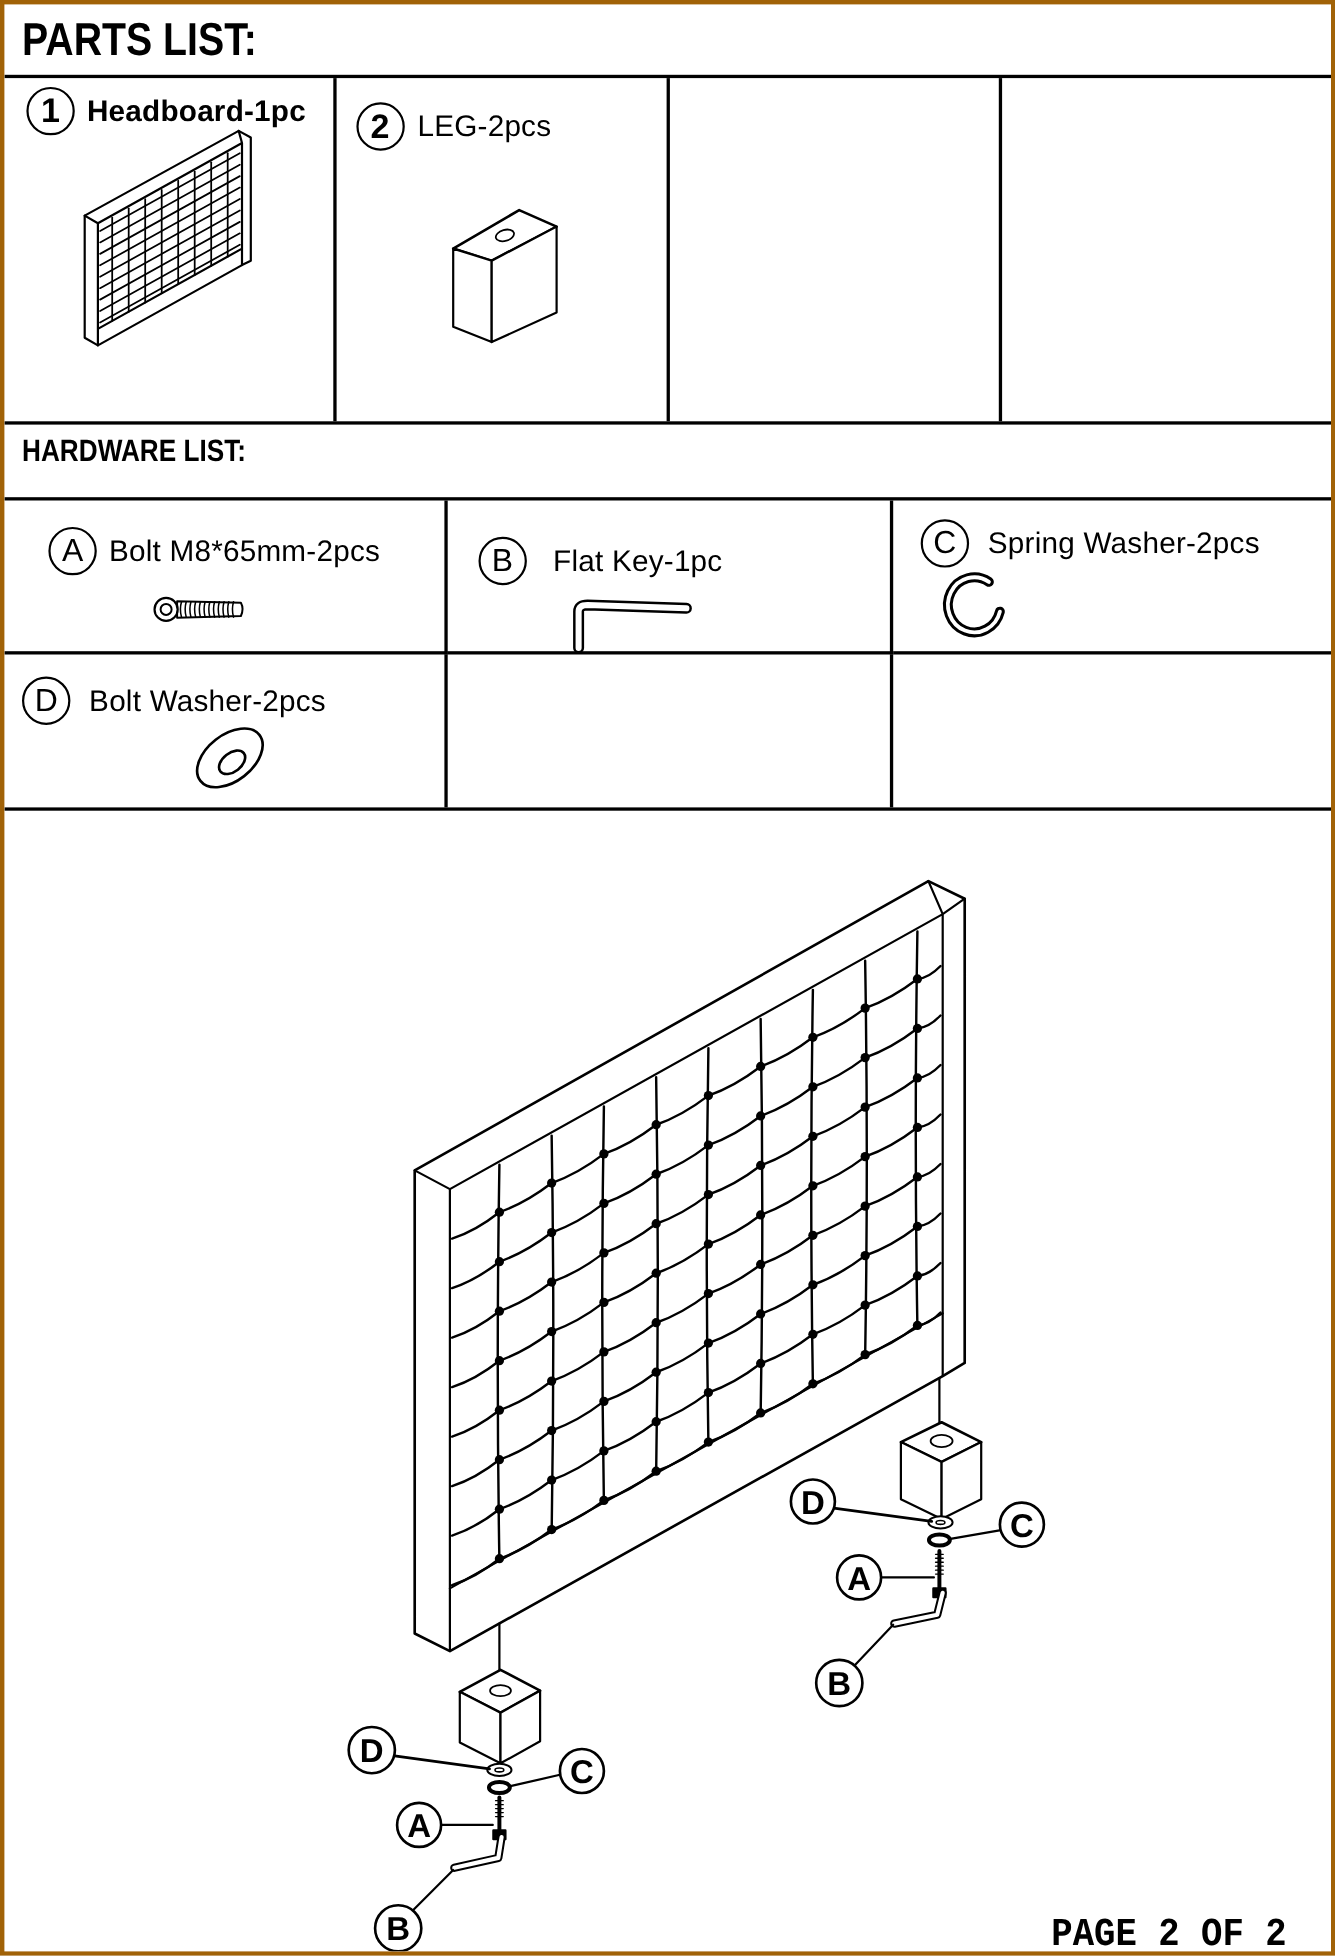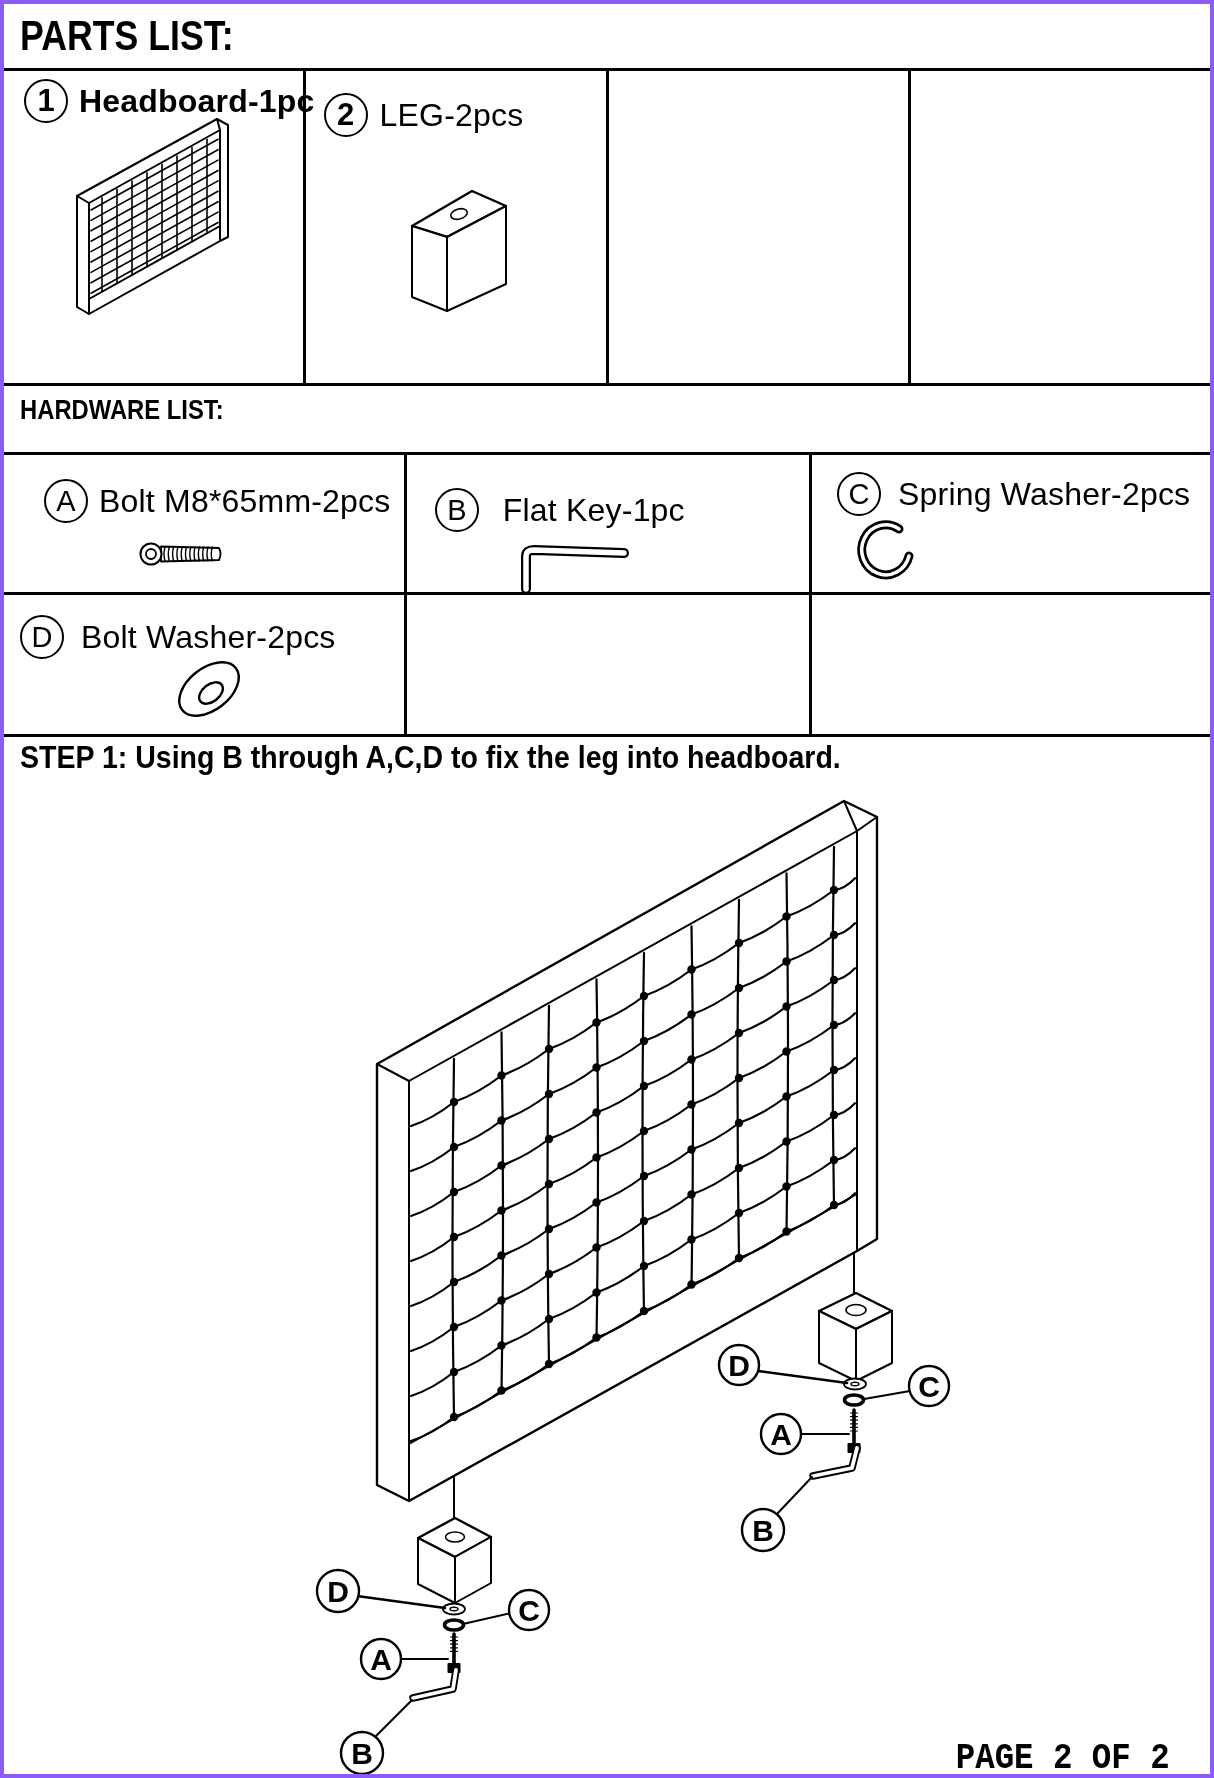--- a/index.html
+++ b/index.html
@@ -1,21 +1,21 @@
 <!DOCTYPE html>
 <html><head>
 <meta charset="utf-8">
 <style>
   html,body{margin:0;padding:0;background:#e8e8e8;}
   .page{
     position:relative;
     width:1214px;height:1778px;
     margin:0 auto;
     background:#fff;
-    border:4px solid #8b5cf6;
+    border:4px solid #a16207;
     box-sizing:border-box;
     font-family:"Liberation Sans", sans-serif;
     color:#000;
     overflow:hidden;
   }
   .art{position:absolute;left:0;top:0;width:1206px;height:1770px;z-index:1;pointer-events:none;}
   .band-title{position:absolute;left:16px;white-space:nowrap;font-weight:bold;z-index:3;}
   .band-title .squeeze{display:inline-block;transform:scaleX(0.85);transform-origin:left center;letter-spacing:0px;}
   #parts-title{top:8px;font-size:42px;}
   #hardware-title{top:390px;font-size:28px;}
@@ -27,21 +27,21 @@
   .cell{border-right:3px solid #000;position:relative;box-sizing:border-box;}
   .cell.last{border-right:none;}
   .cell.rowline{border-bottom:3px solid #000;}
   .item-head{display:flex;align-items:center;}
   .badge{
     flex:0 0 auto;display:flex;align-items:center;justify-content:center;
     width:44px;height:44px;border:2.5px solid #000;border-radius:50%;
     font-size:29px;background:#fff;box-sizing:border-box;
   }
   .badge.num{font-weight:bold;font-size:31px;}
-  .item-label{font-size:32px;letter-spacing:0.2px;white-space:nowrap;}
+  .item-label{font-size:27px;letter-spacing:0.2px;white-space:nowrap;}
   .item-label.bold{font-weight:bold;}
   #page-label{position:absolute;top:1734px;right:40px;font-weight:bold;font-size:36px;white-space:nowrap;z-index:3;font-family:Liberation Mono, monospace;}
   #page-label .squeeze{display:inline-block;transform:scaleX(0.9);transform-origin:right center;}
 </style>
 </head>
 <body>
 
 <div class="page">
 
   <div class="band-title" id="parts-title">
@@ -91,23 +91,20 @@
     <div class="cell">
       <div class="item-head" style="padding:20px 0 0 16px;gap:17px;">
         <div class="badge">D</div>
         <div class="item-label">Bolt Washer-2pcs</div>
       </div>
     </div>
     <div class="cell"></div>
     <div class="cell last"></div>
   </div>
 
-  <div class="band-title" id="step-title">
-    <span class="squeeze">STEP 1: Using B through A,C,D to fix the leg into headboard.</span>
-  </div>
 
   <div id="page-label">
     <span class="squeeze">PAGE 2 OF 2</span>
   </div>
 
   <svg class="art" viewBox="0 0 1206 1770" fill="none" stroke="#000" stroke-width="2" stroke-linejoin="round" stroke-linecap="round">
 
     <g>
       <path d="M73,192 L213,115 L224,121 L224,233 L216,237 L85,310 L73,303 Z" fill="#fff"></path>
       <path d="M73,192 L85,199 M85,199 L85,310 M85,199 L216,126 M216,126 L216,237 M216,126 L213,115 M85,295 L216,222"></path>

